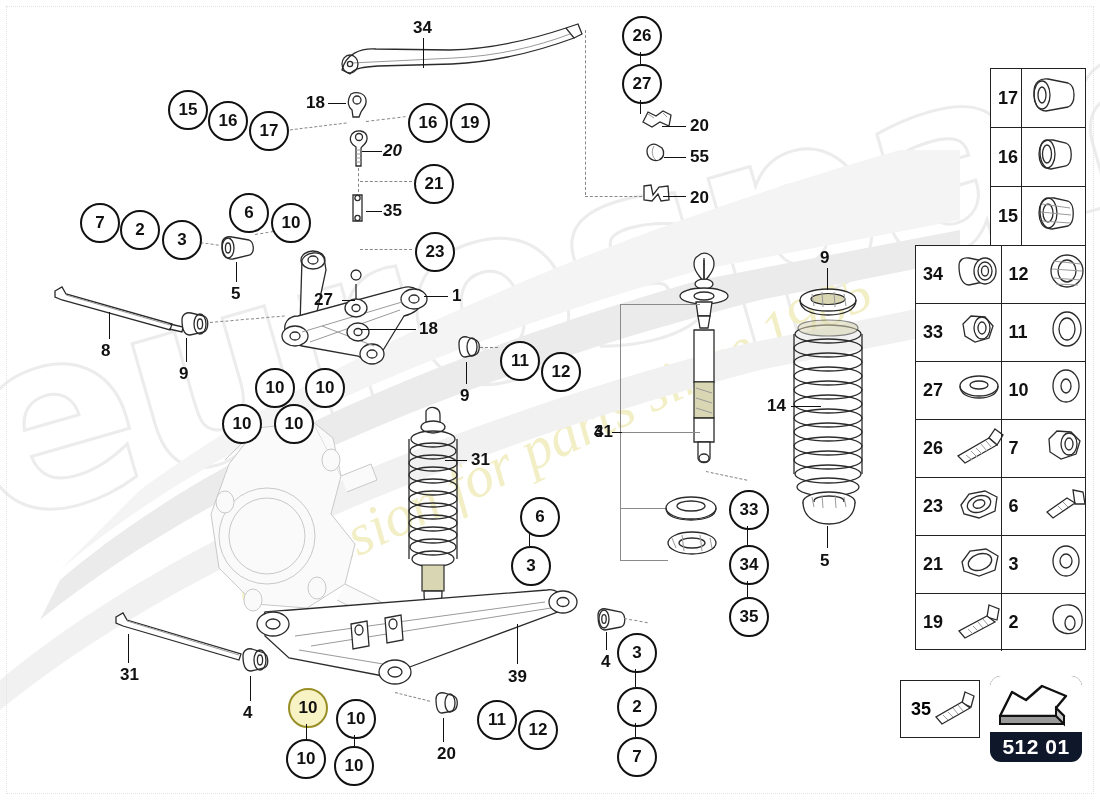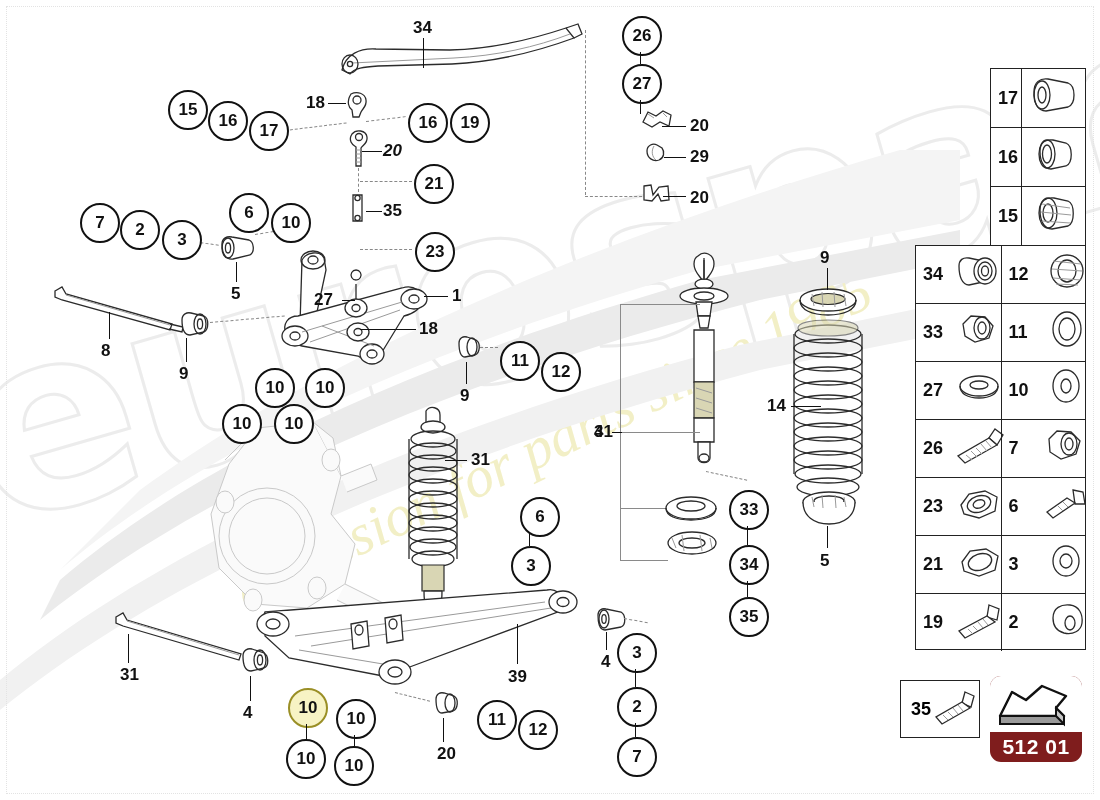--- a/index.html
+++ b/index.html
@@ -37,21 +37,21 @@
   
   .legend{position:absolute;border:1px solid #222;background:#fff;box-sizing:border-box;}
   .lg-row{display:flex;border-bottom:1px solid #222;box-sizing:border-box;}
   .lg-row:last-child{border-bottom:none;}
   .lg-cell{display:flex;align-items:center;box-sizing:border-box;position:relative;}
   .lg-cell+.lg-cell{border-left:1px solid #222;}
   .lg-num{font-size:18px;font-weight:700;color:#111;padding-left:7px;width:30px;flex:0 0 30px;}
   .lg-art{flex:1;height:100%;position:relative;}
 
   
-  .badge{position:absolute;width:92px;height:86px;border-radius:11px;background:#7f1d1d;
+  .badge{position:absolute;width:92px;height:86px;border-radius:11px;background:#0f172a;
     overflow:hidden;}
   .badge-top{height:56px;background:#fff;position:relative;}
   .badge-num{height:30px;color:#fff;font-size:21px;font-weight:700;
     display:flex;align-items:center;justify-content:center;letter-spacing:0.5px;}
   .box35{position:absolute;border:1px solid #222;background:#fff;display:flex;align-items:center;}
   .box35 .n{font-size:18px;font-weight:700;padding-left:10px;}
 
   
   .art{position:absolute;}
   svg{display:block;overflow:visible;}
@@ -121,21 +121,21 @@
     <path class="st2" d="M3,14 L8,4 L16,8 L23,3 L31,7 L29,18 L20,14 L12,19 Z"></path>
     <path class="stl" d="M8,6 L14,10 M23,5 L27,9"></path>
   </svg>
   <div class="lbl" style="left:690px;top:116px;">20</div>
   <div class="ln lnh" style="left:662px;top:126px;width:24px;"></div>
 
   <svg class="art" style="left:642px;top:142px;" width="26" height="22">
     <path class="st2" d="M5,9 C5,3 11,1 15,3 L20,6 C23,10 22,16 17,18 C11,20 5,16 5,9 Z"></path>
     <path class="stl" d="M12,4 C9,9 10,15 14,18"></path>
   </svg>
-  <div class="lbl" style="left:690px;top:147px;">29</div>
+  <div class="lbl" style="left:690px;top:147px;">55</div>
   <div class="ln lnh" style="left:664px;top:157px;width:22px;"></div>
 
   <svg class="art" style="left:640px;top:182px;" width="36" height="24">
     <path class="st2" d="M4,4 L11,3 L13,13 L19,5 L28,4 L29,18 L21,19 L18,12 L12,19 L4,18 Z"></path>
   </svg>
   <div class="lbl" style="left:690px;top:188px;">20</div>
   <div class="ln lnh" style="left:663px;top:196px;width:23px;"></div>
 
   <svg class="art" style="left:215px;top:234px;" width="44" height="30">
     <path class="st2" d="M7,10 C7,4 12,2 17,3 L34,6 C39,8 40,18 35,21 L18,25 C11,26 7,20 7,10 Z"></path>

